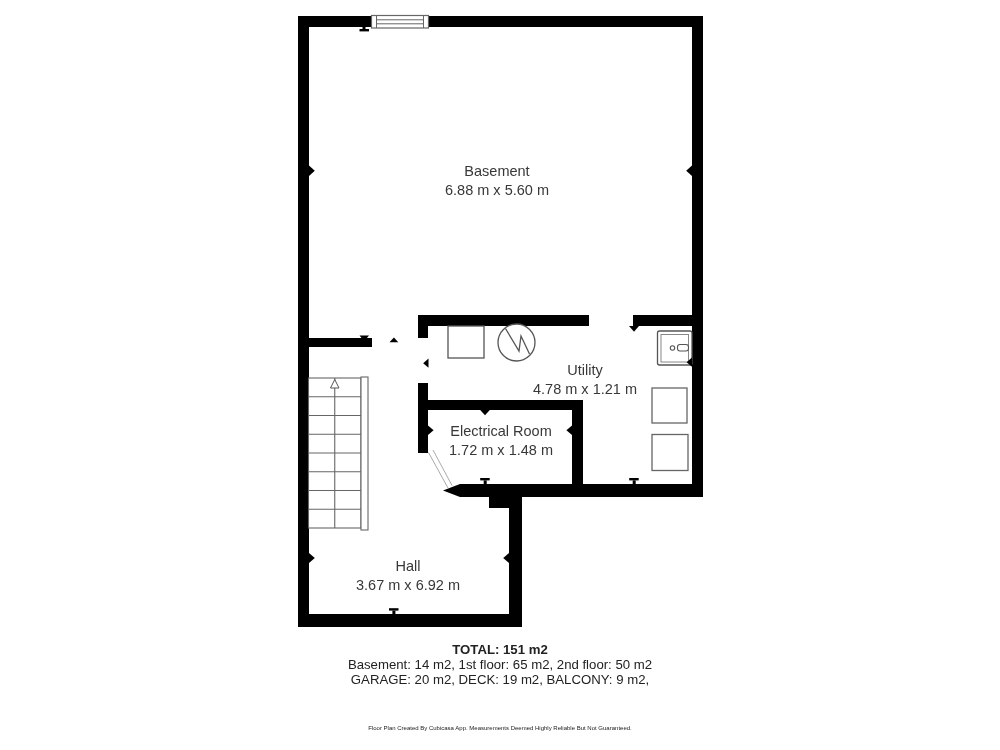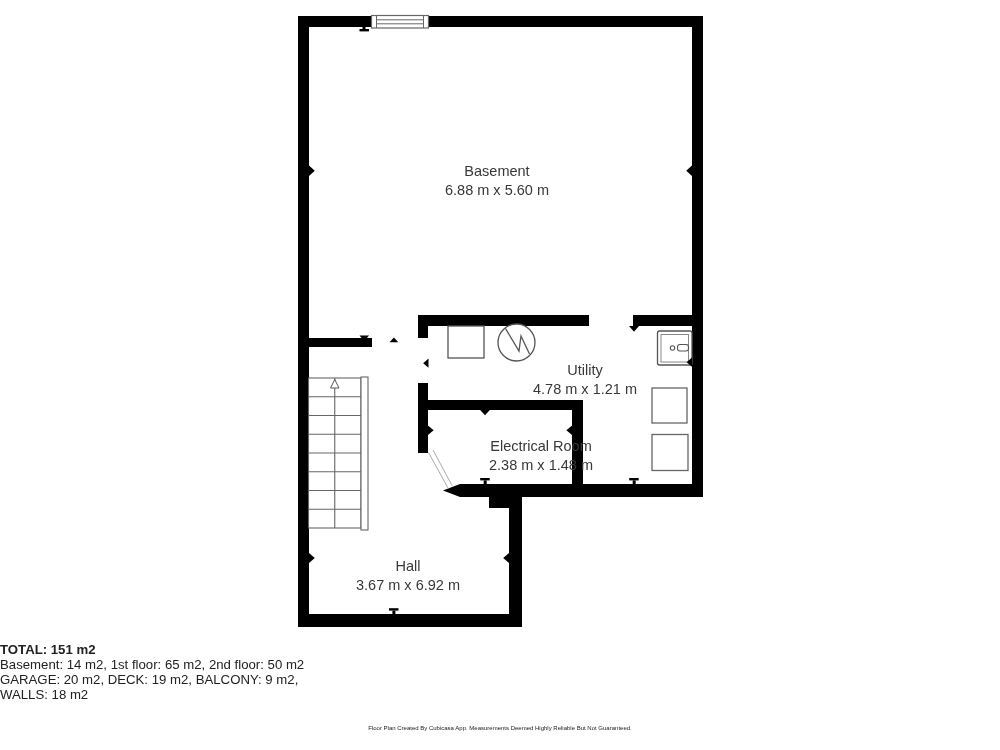--- a/index.html
+++ b/index.html
@@ -29,21 +29,21 @@
     color: #383838;
     font-size: 14.5px;
     line-height: 18.5px;
     white-space: nowrap;
   }
   .summary {
     position: absolute;
     left: 0;
     top: 643px;
     width: 1000px;
-    text-align: left;
+    text-align: center;
     color: #222222;
     font-size: 13.2px;
     line-height: 14.9px;
     white-space: nowrap;
   }
   .summary .total-line {
     font-weight: bold;
   }
   .footer-note {
     position: absolute;
@@ -166,32 +166,31 @@
   <div class="room-label" style="left:497px; top:180px;">
     <div>Basement</div>
     <div>6.88 m x 5.60 m</div>
   </div>
 
   <div class="room-label" style="left:585px; top:356px;margin-top:23px;">
     <div>Utility</div>
     <div>4.78 m x 1.21 m</div>
   </div>
 
-  <div class="room-label" style="left:501px; top:455px;margin-left:40px;">
+  <div class="room-label" style="left:501px; top:440px;">
     <div>Electrical Room</div>
-    <div>2.38 m x 1.48 m</div>
+    <div>1.72 m x 1.48 m</div>
   </div>
 
   <div class="room-label" style="left:408px; top:551px;margin-top:24px;">
     <div>Hall</div>
     <div>3.67 m x 6.92 m</div>
   </div>
 
   <div class="summary">
     <div class="total-line">TOTAL: 151 m2</div>
     <div>Basement: 14 m2, 1st floor: 65 m2, 2nd floor: 50 m2</div>
     <div>GARAGE: 20 m2, DECK: 19 m2, BALCONY: 9 m2,</div>
-    <div>WALLS: 18 m2</div>
   </div>
 
   <div class="footer-note">Floor Plan Created By Cubicasa App. Measurements Deemed Highly Reliable But Not Guaranteed.</div>
 
 </div>
 
 </body></html>

